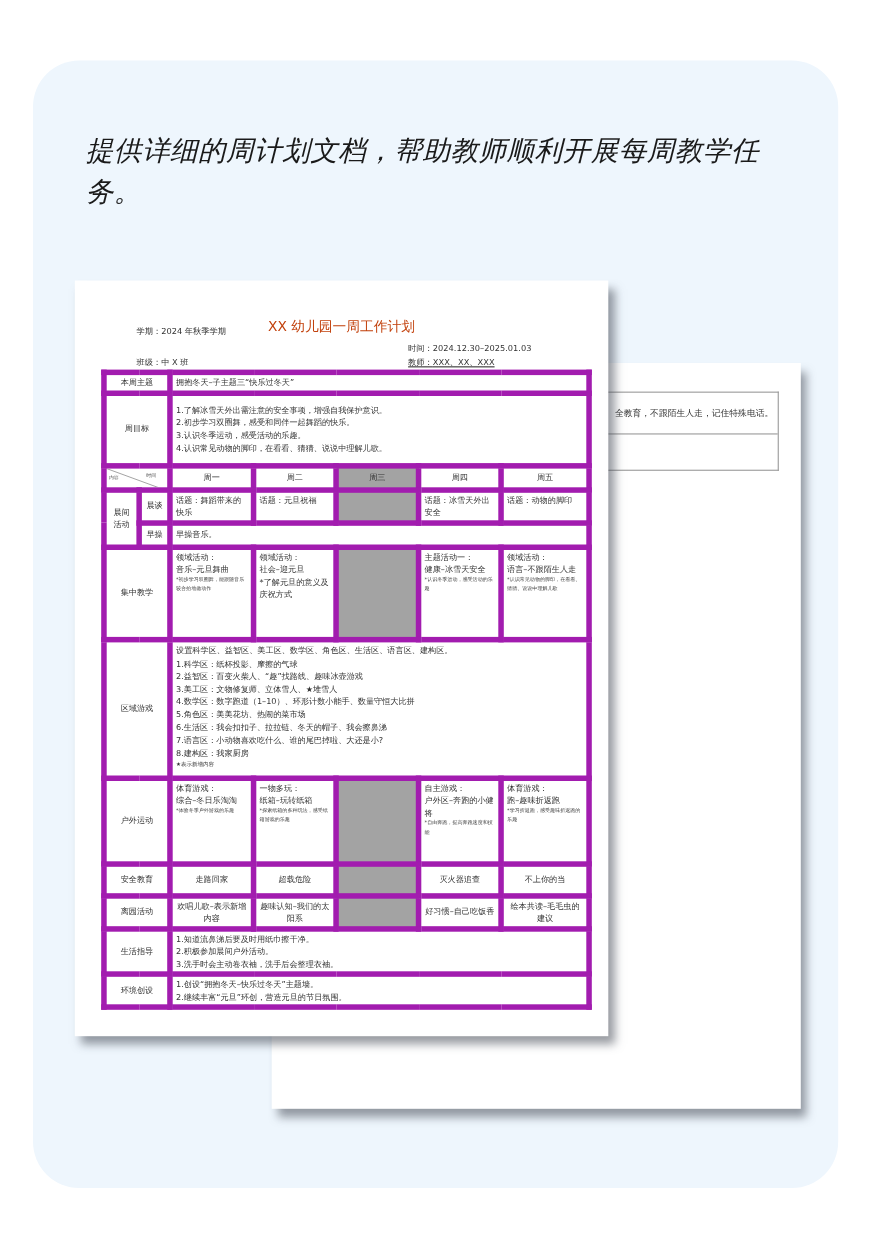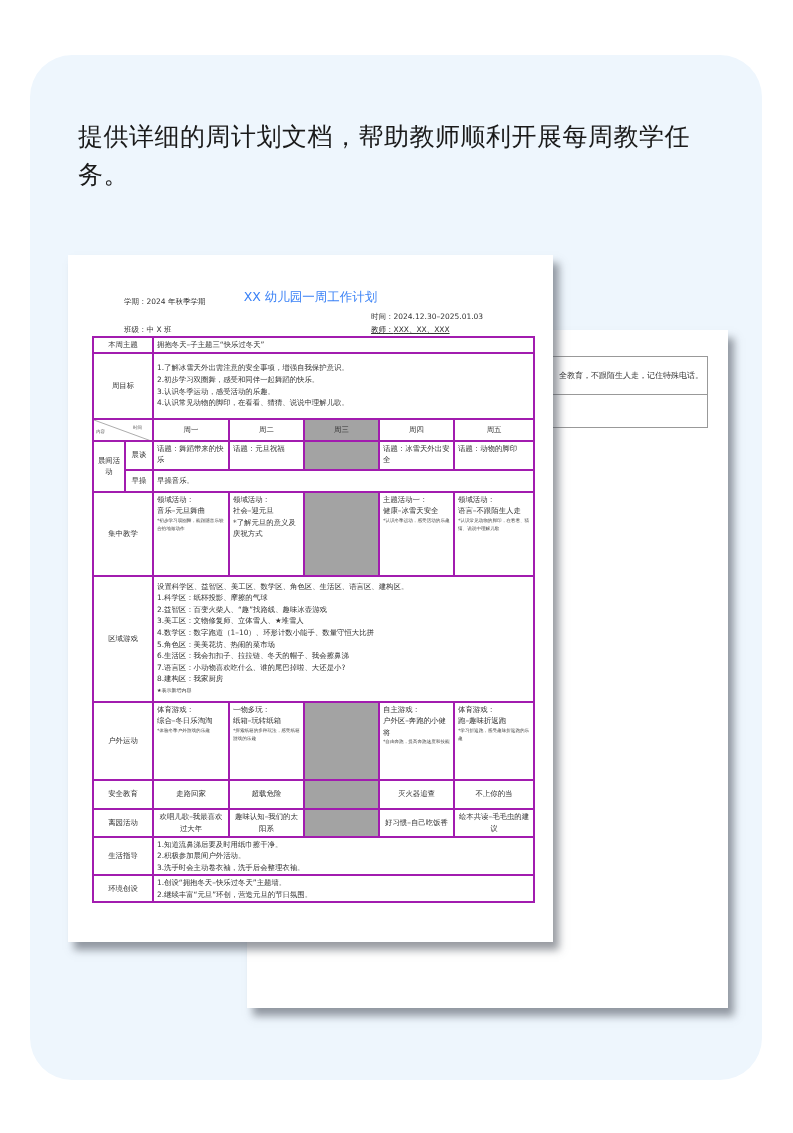--- a/index.html
+++ b/index.html
@@ -4,44 +4,44 @@
 <style>
   * { box-sizing: border-box; margin: 0; padding: 0; }
   html, body { width: 793px; height: 1133px; background: #ffffff; overflow: hidden; }
   body { position: relative; font-family: "DejaVu Sans", "Liberation Sans", sans-serif; color: #222; }
   .container {
     position: absolute; left: 30px; top: 55px; width: 732px; height: 1025px;
     background: #eef6fd; border-radius: 42px;
   }
   .headline {
     position: absolute; left: 78px; top: 118px; width: 640px;
-    font-size: 25px; line-height: 38px; color: #1a1a1a; letter-spacing: 0.5px;
+    font-size: 25px; line-height: 38px; color: #1a1a1a; letter-spacing: 0.5px; font-style: italic;
   }
   .paper {
     position: absolute; background: #ffffff;
     box-shadow: 6px 8px 8px rgba(70,75,85,0.55);
   }
   .paper.back { left: 247px; top: 330px; width: 481px; height: 678px; }
   .paper.front { left: 68px; top: 255px; width: 485px; height: 687px; }
 
   .back-table {
     position: absolute; left: 0; top: 26px; width: 461px; height: 72px;
     border: 1px solid #999; border-left: none;
   }
   .back-row1 { height: 38px; border-bottom: 1px solid #999; font-size: 8px; line-height: 38px; text-align: right; padding-right: 4px; color: #333; }
 
-  .doc-title { position: absolute; left: 0; width: 100%; top: 34px; text-align: center; font-size: 12.5px; color: #3b82f6; }
+  .doc-title { position: absolute; left: 0; width: 100%; top: 34px; text-align: center; font-size: 12.5px; color: #c2410c; }
   .meta { position: absolute; font-size: 7.5px; color: #333; white-space: nowrap; }
 
   table.plan {
     position: absolute; left: 24px; top: 81px; width: 441px;
     border-collapse: collapse; table-layout: fixed; font-size: 7.4px; color: #333;
   }
   table.plan td {
-    border: 2px solid #a21caf; padding: 1px 3px; vertical-align: middle; line-height: 11.5px;
+    border: 5px solid #a21caf; padding: 1px 3px; vertical-align: middle; line-height: 11.5px;
   }
   td.c { text-align: center; }
   td.wed { background: #a3a3a3; }
   td.lbl { text-align: center; }
   .small { font-size: 4.6px; line-height: 8.5px; color: #444; display: block; }
   .star-note { font-size: 5px; line-height: 9px; }
   .diag { position: relative; height: 22px; padding: 0 !important; overflow: hidden; }
   .diag .tl { position: absolute; left: 2px; bottom: 2px; font-size: 4.5px; color: #555; }
   .diag .tr { position: absolute; right: 10px; top: 2px; font-size: 4.5px; color: #555; }
   .diag svg { position: absolute; left: 0; top: 0; }
@@ -193,21 +193,21 @@
     <tr style="height:29px">
       <td colspan="2" class="lbl">安全教育</td>
       <td class="c">走路回家</td>
       <td class="c">超载危险</td>
       <td class="c wed"></td>
       <td class="c">灭火器追查</td>
       <td class="c">不上你的当</td>
     </tr>
     <tr style="height:28px">
       <td colspan="2" class="lbl">离园活动</td>
-      <td class="c">欢唱儿歌–我最喜欢过大年</td>
+      <td class="c">欢唱儿歌–表示新增内容</td>
       <td class="c">趣味认知–我们的太阳系</td>
       <td class="c wed"></td>
       <td class="c">好习惯–自己吃饭香</td>
       <td class="c">绘本共读–毛毛虫的建议</td>
     </tr>
     <tr style="height:38px">
       <td colspan="2" class="lbl">生活指导</td>
       <td colspan="5" class="line-list">
         <div>1.知道流鼻涕后要及时用纸巾擦干净。</div>
         <div>2.积极参加晨间户外活动。</div>

